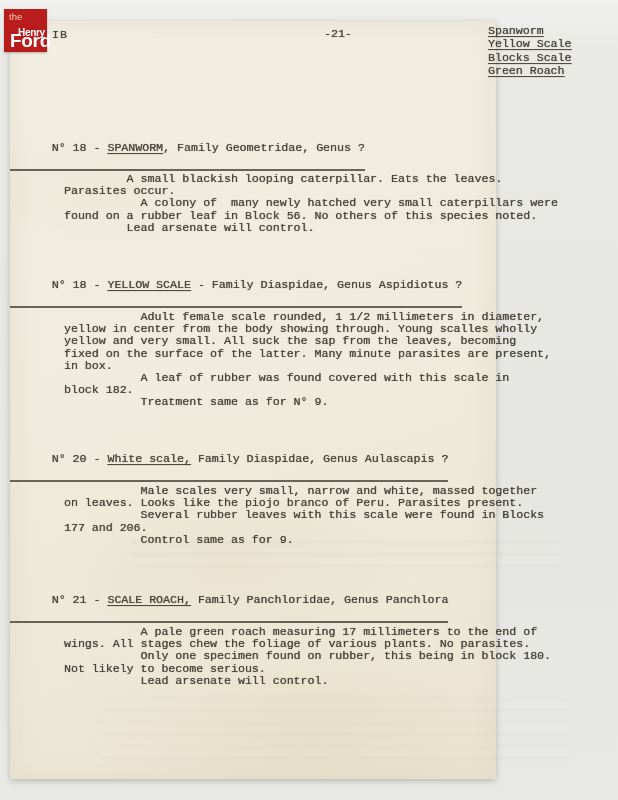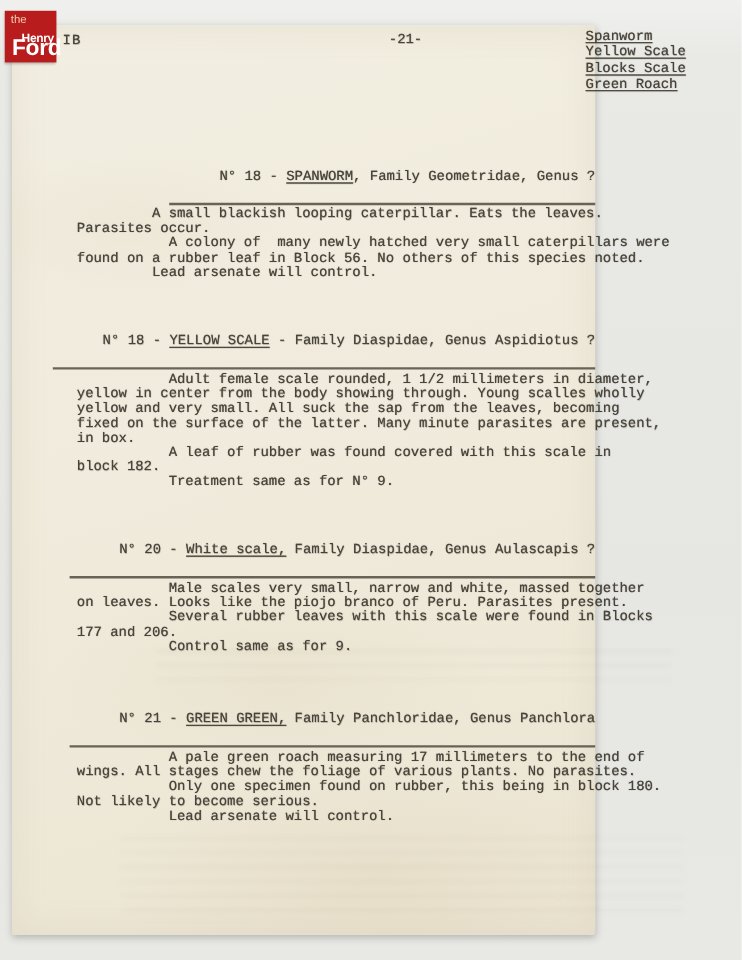--- a/index.html
+++ b/index.html
@@ -39,21 +39,21 @@
 
   .index { position: absolute; left: 478px; top: 3px; line-height: 13.4px; }
   .index-item {
     text-decoration: underline;
     text-decoration-thickness: 1.4px;
     text-underline-offset: 2px;
     text-decoration-color: rgba(72,66,54,0.8);
     white-space: pre;
   }
 
-  .heading-row { position: absolute; left: 0; right: 0; text-align: right; }
+  .heading-row { position: absolute; left: 0; right: 0; text-align: left; }
   .heading {
     display: inline-block;
     line-height: 13px;
     padding-bottom: 2px;
     border-bottom: 2px solid rgba(75,69,57,0.82);
     white-space: pre;
   }
   .heading .u {
     text-decoration: underline;
     text-decoration-thickness: 1.4px;
@@ -139,21 +139,21 @@
     </span>
   </div>
   <div class="body-block ink mono" style="top:464px">           Male scales very small, narrow and white, massed together
 on leaves. Looks like the piojo branco of Peru. Parasites present.
            Several rubber leaves with this scale were found in Blocks
 177 and 206.
            Control same as for 9.</div>
 
   <div class="heading-row" style="top:559px">
     <span class="heading ink mono">
-      <span>N° 21 - </span><span class="u">GREEN GREEN,</span><span> Family Panchloridae, Genus Panchlora</span>
+      <span>N° 21 - </span><span class="u">SCALE ROACH,</span><span> Family Panchloridae, Genus Panchlora</span>
     </span>
   </div>
   <div class="body-block ink mono" style="top:605px">           A pale green roach measuring 17 millimeters to the end of
 wings. All stages chew the foliage of various plants. No parasites.
            Only one specimen found on rubber, this being in block 180.
 Not likely to become serious.
            Lead arsenate will control.</div>
 
   <div class="smudge smudge-1"></div>
   <div class="smudge smudge-2"></div>

